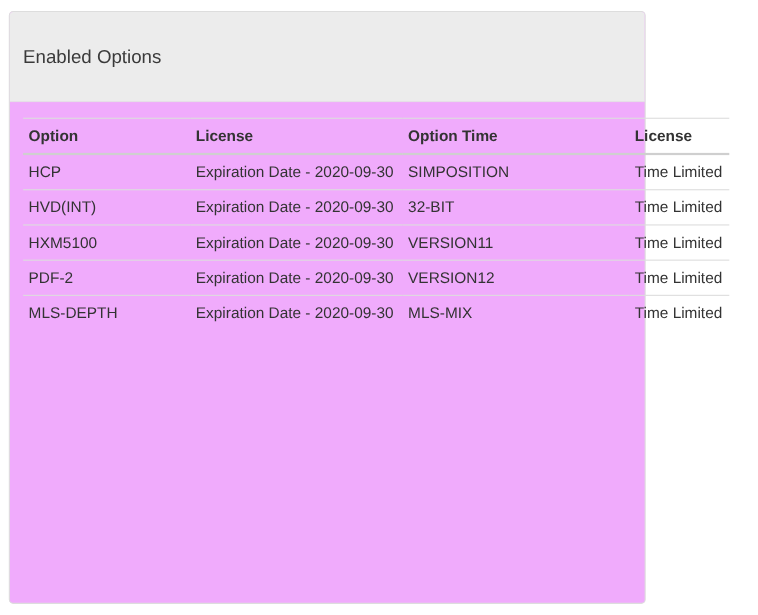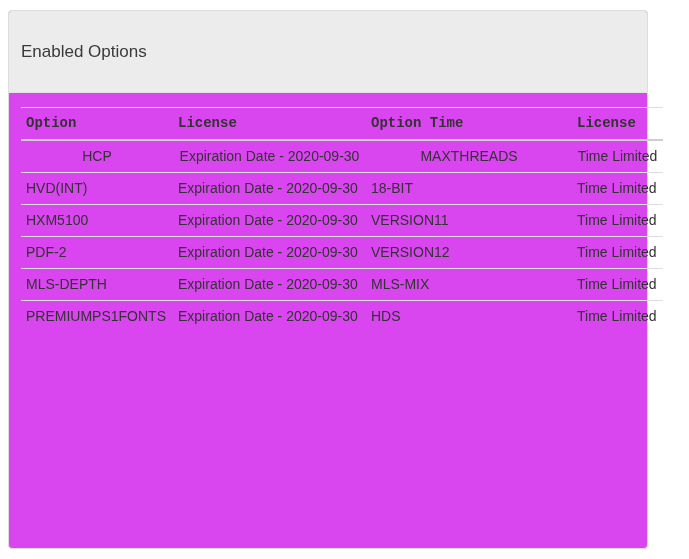--- a/index.html
+++ b/index.html
@@ -6,24 +6,24 @@
   html, body {
     width: 689px;
     height: 559px;
     background: #ffffff;
     font-family: "Liberation Sans", "DejaVu Sans", sans-serif;
     color: #333333;
     overflow: hidden;
   }
   .card {
     margin: 10px 11px 7px 8px;
-    width: 640px;
+    width: 579px;
     border: 1px solid #dddddd;
     border-radius: 4px;
-    background: #d946ef;
+    background: #f0abfc;
   }
   .card-header {
     background: #ececec;
     border-bottom: 1px solid #e2e2e2;
     border-radius: 3px 3px 0 0;
     padding: 30px 15px 30px 12px;
   }
   .card-title {
     font-size: 17px;
     font-weight: 400;
@@ -49,30 +49,29 @@
   .options-table th {
     text-align: left;
     font-weight: 700;
     color: #333333;
     padding: 8px 5px;
     line-height: 15px;
     border-top: 1px solid #dddddd;
     border-bottom: 2px solid #cfcfcf;
     white-space: nowrap;
     overflow: hidden;
-    font-family: Liberation Mono, monospace;
   }
   .options-table td {
     padding: 8px 5px;
     line-height: 15px;
     border-top: 1px solid #dddddd;
     white-space: nowrap;
     overflow: hidden;
   }
-  .options-table tbody tr:first-child td { border-top: none; text-align: center; }
+  .options-table tbody tr:first-child td { border-top: none; }
 </style>
 </head>
 <body>
 
 <div class="card">
   <div class="card-header">
     <div class="card-title">Enabled Options</div>
   </div>
   <div class="card-body">
     <table class="options-table">
@@ -87,49 +86,43 @@
           <th>Option</th>
           <th>License</th>
           <th>Option Time</th>
           <th>License</th>
         </tr>
       </thead>
       <tbody>
           <tr>
             <td>HCP</td>
             <td>Expiration Date - 2020-09-30</td>
-            <td>MAXTHREADS</td>
+            <td>SIMPOSITION</td>
             <td>Time Limited</td>
           </tr>
           <tr>
             <td>HVD(INT)</td>
             <td>Expiration Date - 2020-09-30</td>
-            <td>18-BIT</td>
+            <td>32-BIT</td>
             <td>Time Limited</td>
           </tr>
           <tr>
             <td>HXM5100</td>
             <td>Expiration Date - 2020-09-30</td>
             <td>VERSION11</td>
             <td>Time Limited</td>
           </tr>
           <tr>
             <td>PDF-2</td>
             <td>Expiration Date - 2020-09-30</td>
             <td>VERSION12</td>
             <td>Time Limited</td>
           </tr>
           <tr>
             <td>MLS-DEPTH</td>
             <td>Expiration Date - 2020-09-30</td>
             <td>MLS-MIX</td>
             <td>Time Limited</td>
           </tr>
-          <tr>
-            <td>PREMIUMPS1FONTS</td>
-            <td>Expiration Date - 2020-09-30</td>
-            <td>HDS</td>
-            <td>Time Limited</td>
-          </tr>
         </tbody>
     </table>
   </div>
 </div>
 
 </body></html>

